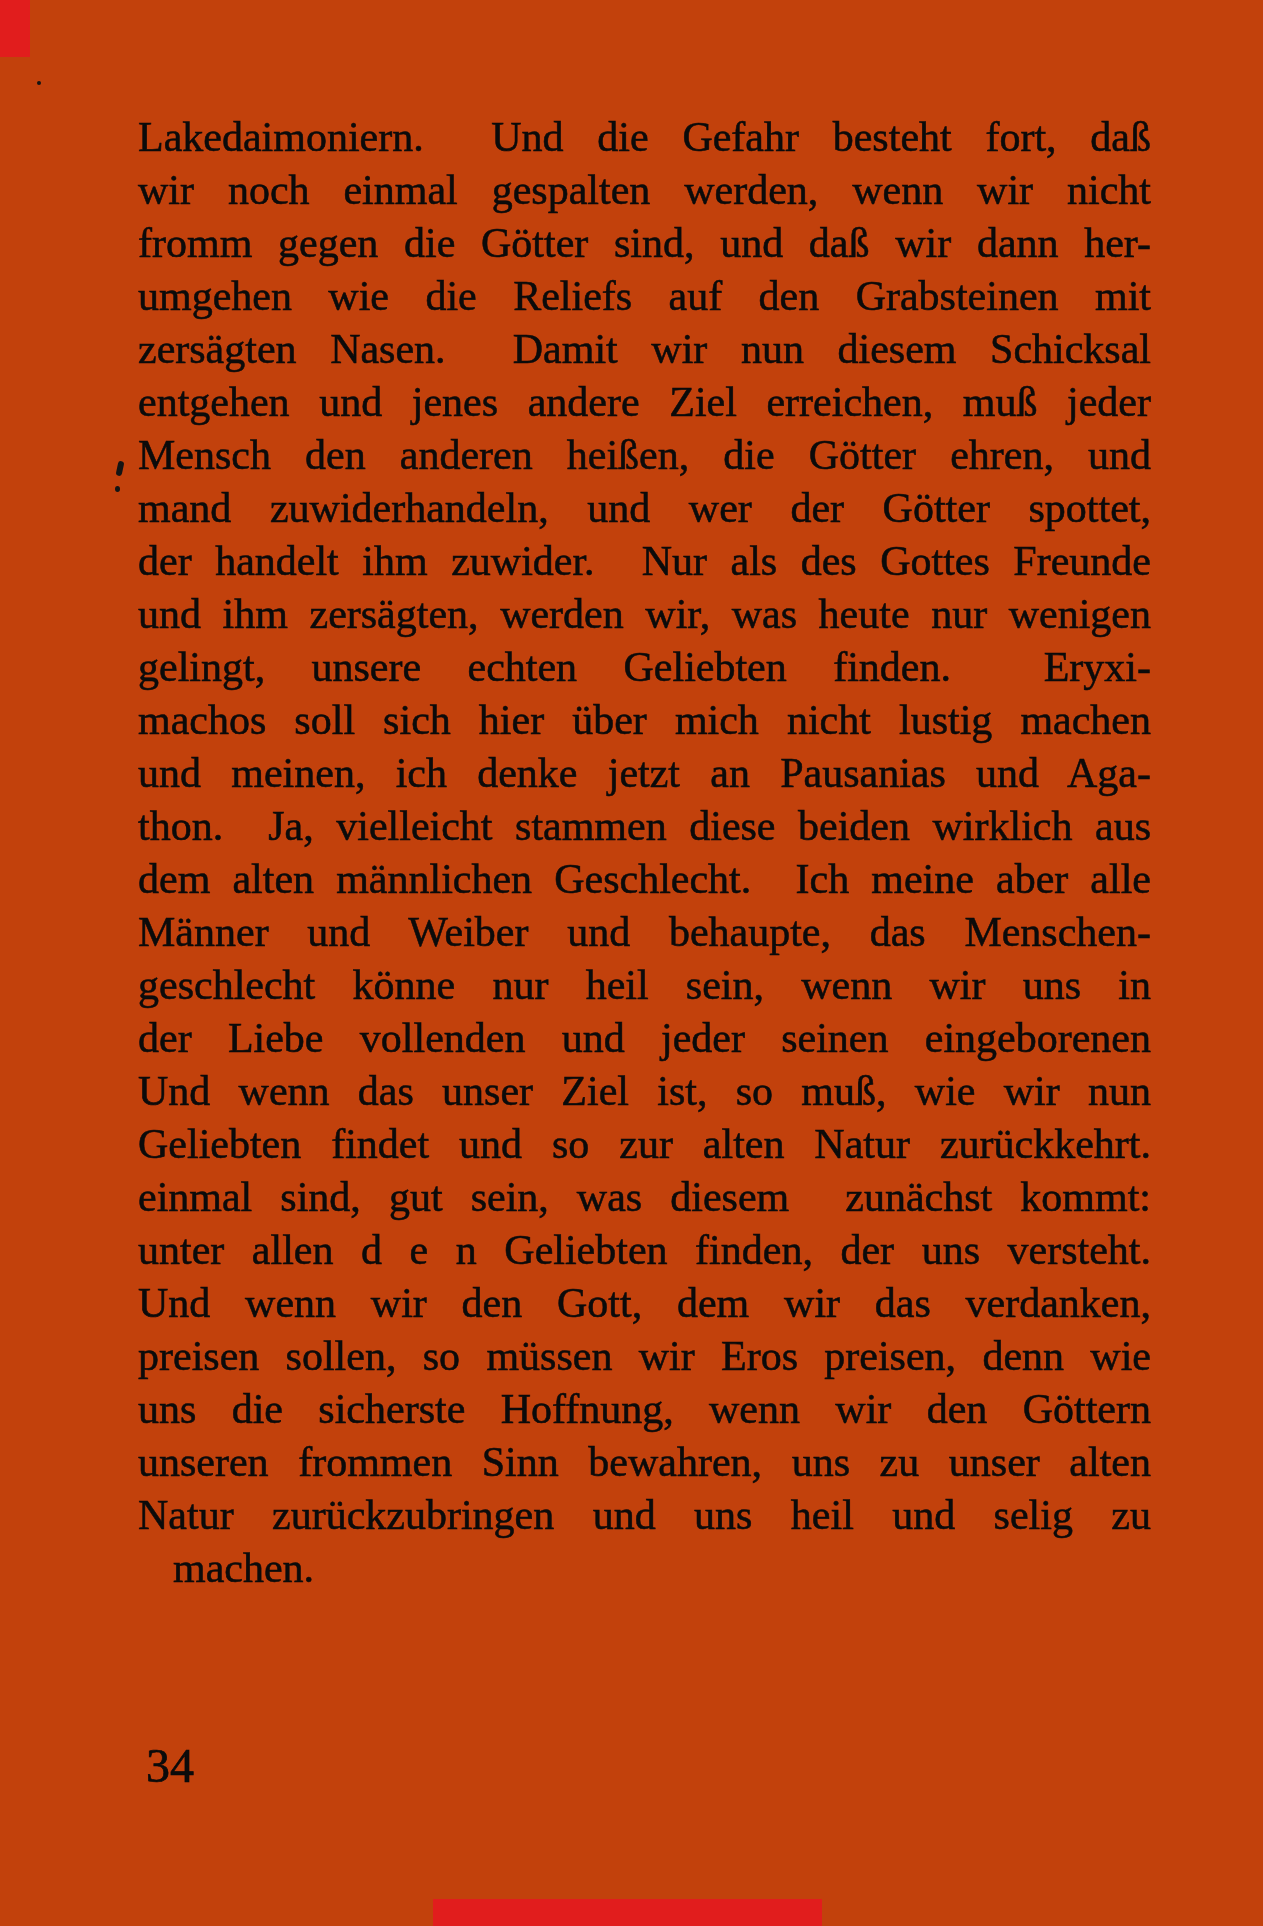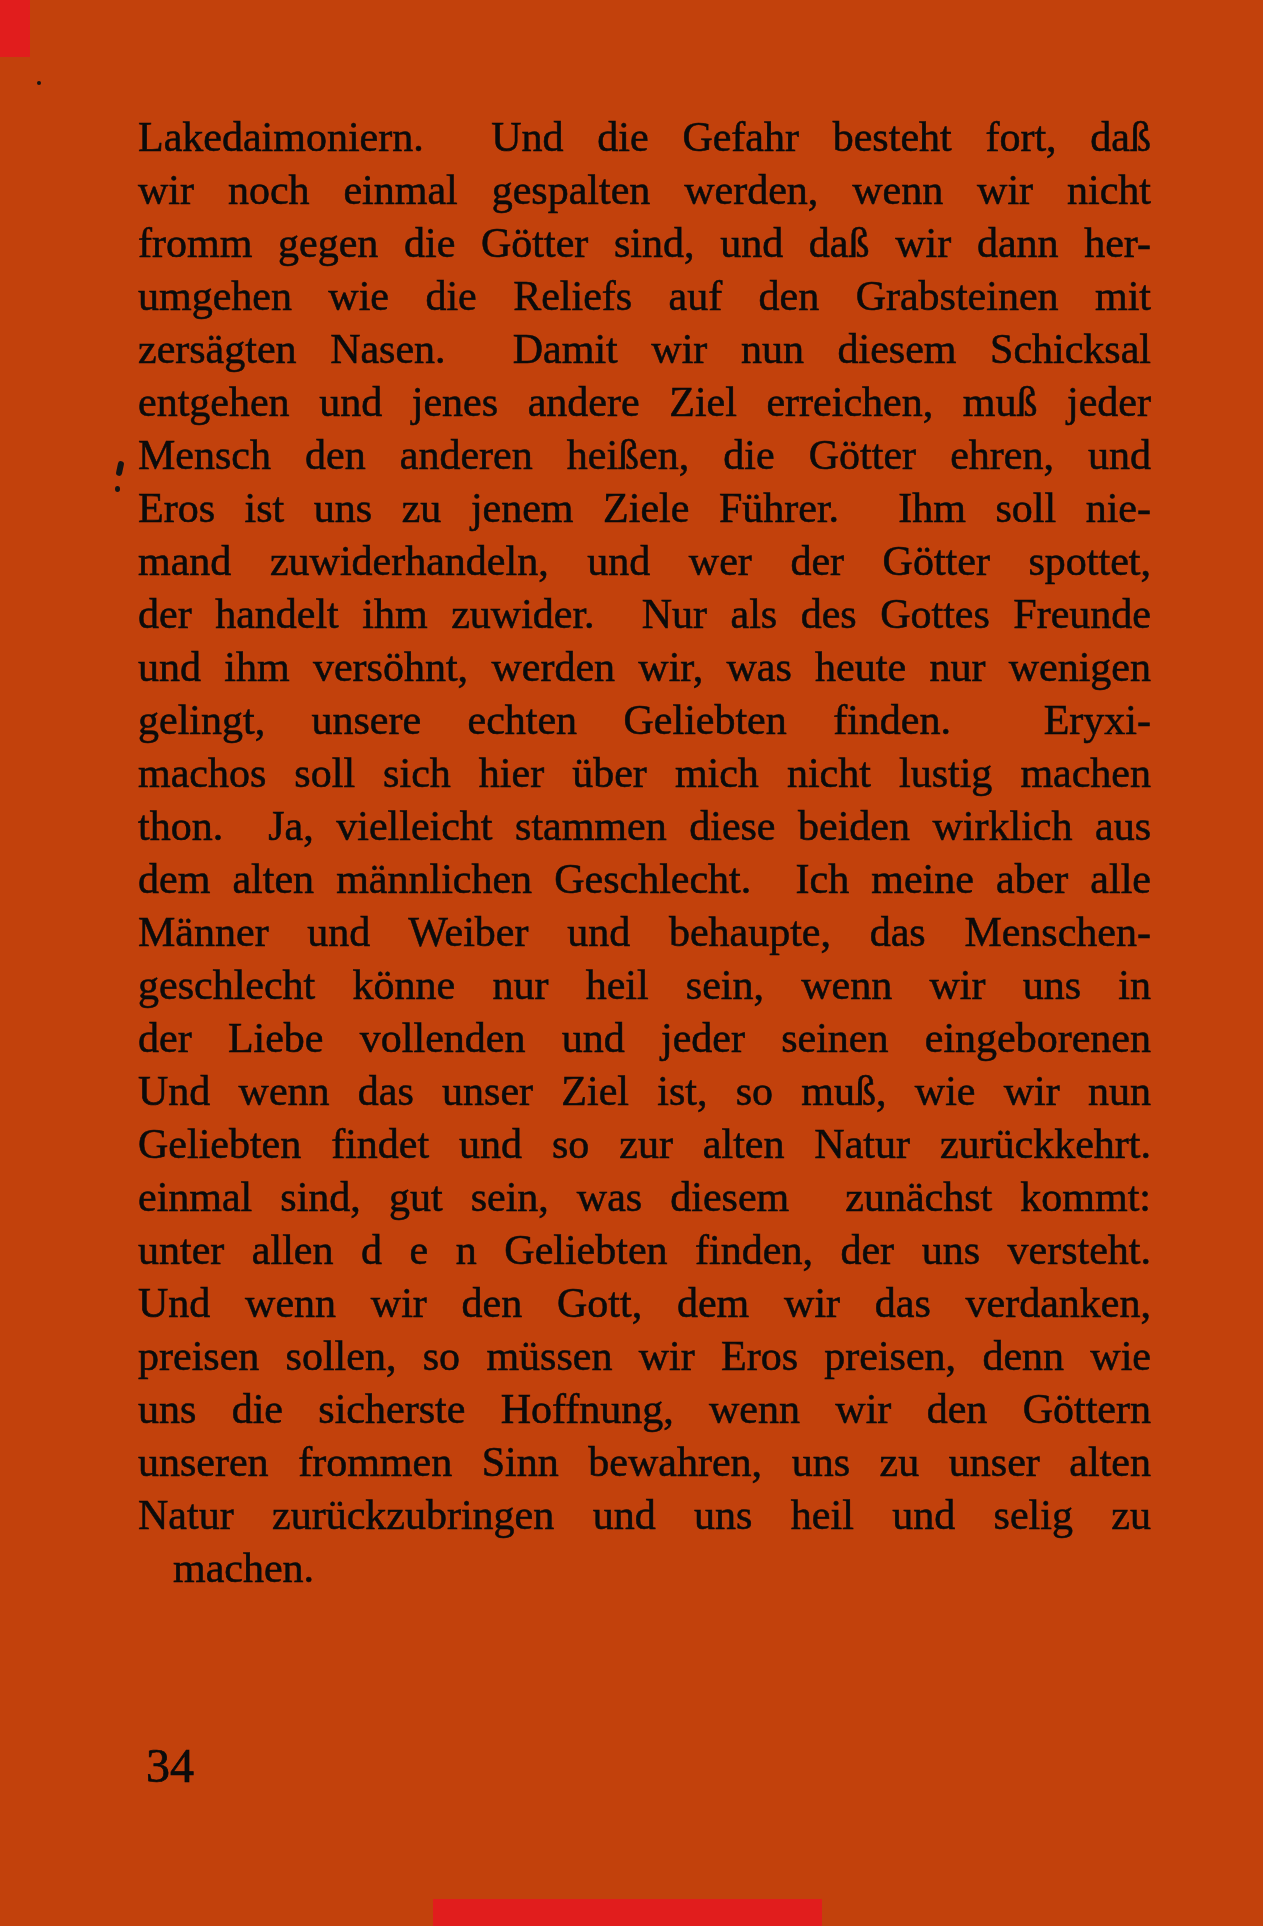--- a/index.html
+++ b/index.html
@@ -65,26 +65,26 @@
   <span class="speckle speckle-c"></span>
 
   <div class="text-block">
       <div class="line">Lakedaimoniern.&nbsp; Und die Gefahr besteht fort, daß</div>
       <div class="line">wir noch einmal gespalten werden, wenn wir nicht</div>
       <div class="line">fromm gegen die Götter sind, und daß wir dann her-</div>
       <div class="line">umgehen wie die Reliefs auf den Grabsteinen mit</div>
       <div class="line">zersägten Nasen.&nbsp; Damit wir nun diesem Schicksal</div>
       <div class="line">entgehen und jenes andere Ziel erreichen, muß jeder</div>
       <div class="line">Mensch den anderen heißen, die Götter ehren, und</div>
-      <div class="line">Eros ist uns zu jenem Ziele Führer.&nbsp; Ihm soll nie-</div>
       <div class="line">mand zuwiderhandeln, und wer der Götter spottet,</div>
       <div class="line">der handelt ihm zuwider.&nbsp; Nur als des Gottes Freunde</div>
-      <div class="line">und ihm versöhnt, werden wir, was heute nur wenigen</div>
+      <div class="line">und ihm zersägten, werden wir, was heute nur wenigen</div>
       <div class="line">gelingt, unsere echten Geliebten finden.&nbsp; Eryxi-</div>
       <div class="line">machos soll sich hier über mich nicht lustig machen</div>
+      <div class="line">und meinen, ich denke jetzt an Pausanias und Aga-</div>
       <div class="line">thon.&nbsp; Ja, vielleicht stammen diese beiden wirklich aus</div>
       <div class="line">dem alten männlichen Geschlecht.&nbsp; Ich meine aber alle</div>
       <div class="line">Männer und Weiber und behaupte, das Menschen-</div>
       <div class="line">geschlecht könne nur heil sein, wenn wir uns in</div>
       <div class="line">der Liebe vollenden und jeder seinen eingeborenen</div>
       <div class="line">Und wenn das unser Ziel ist, so muß, wie wir nun</div>
       <div class="line">Geliebten findet und so zur alten Natur zurückkehrt.</div>
       <div class="line">einmal sind, gut sein, was diesem &nbsp;zunächst kommt:</div>
       <div class="line">unter allen d&nbsp;e&nbsp;n Geliebten finden, der uns versteht.</div>
       <div class="line">Und wenn wir den Gott, dem wir das verdanken,</div>

